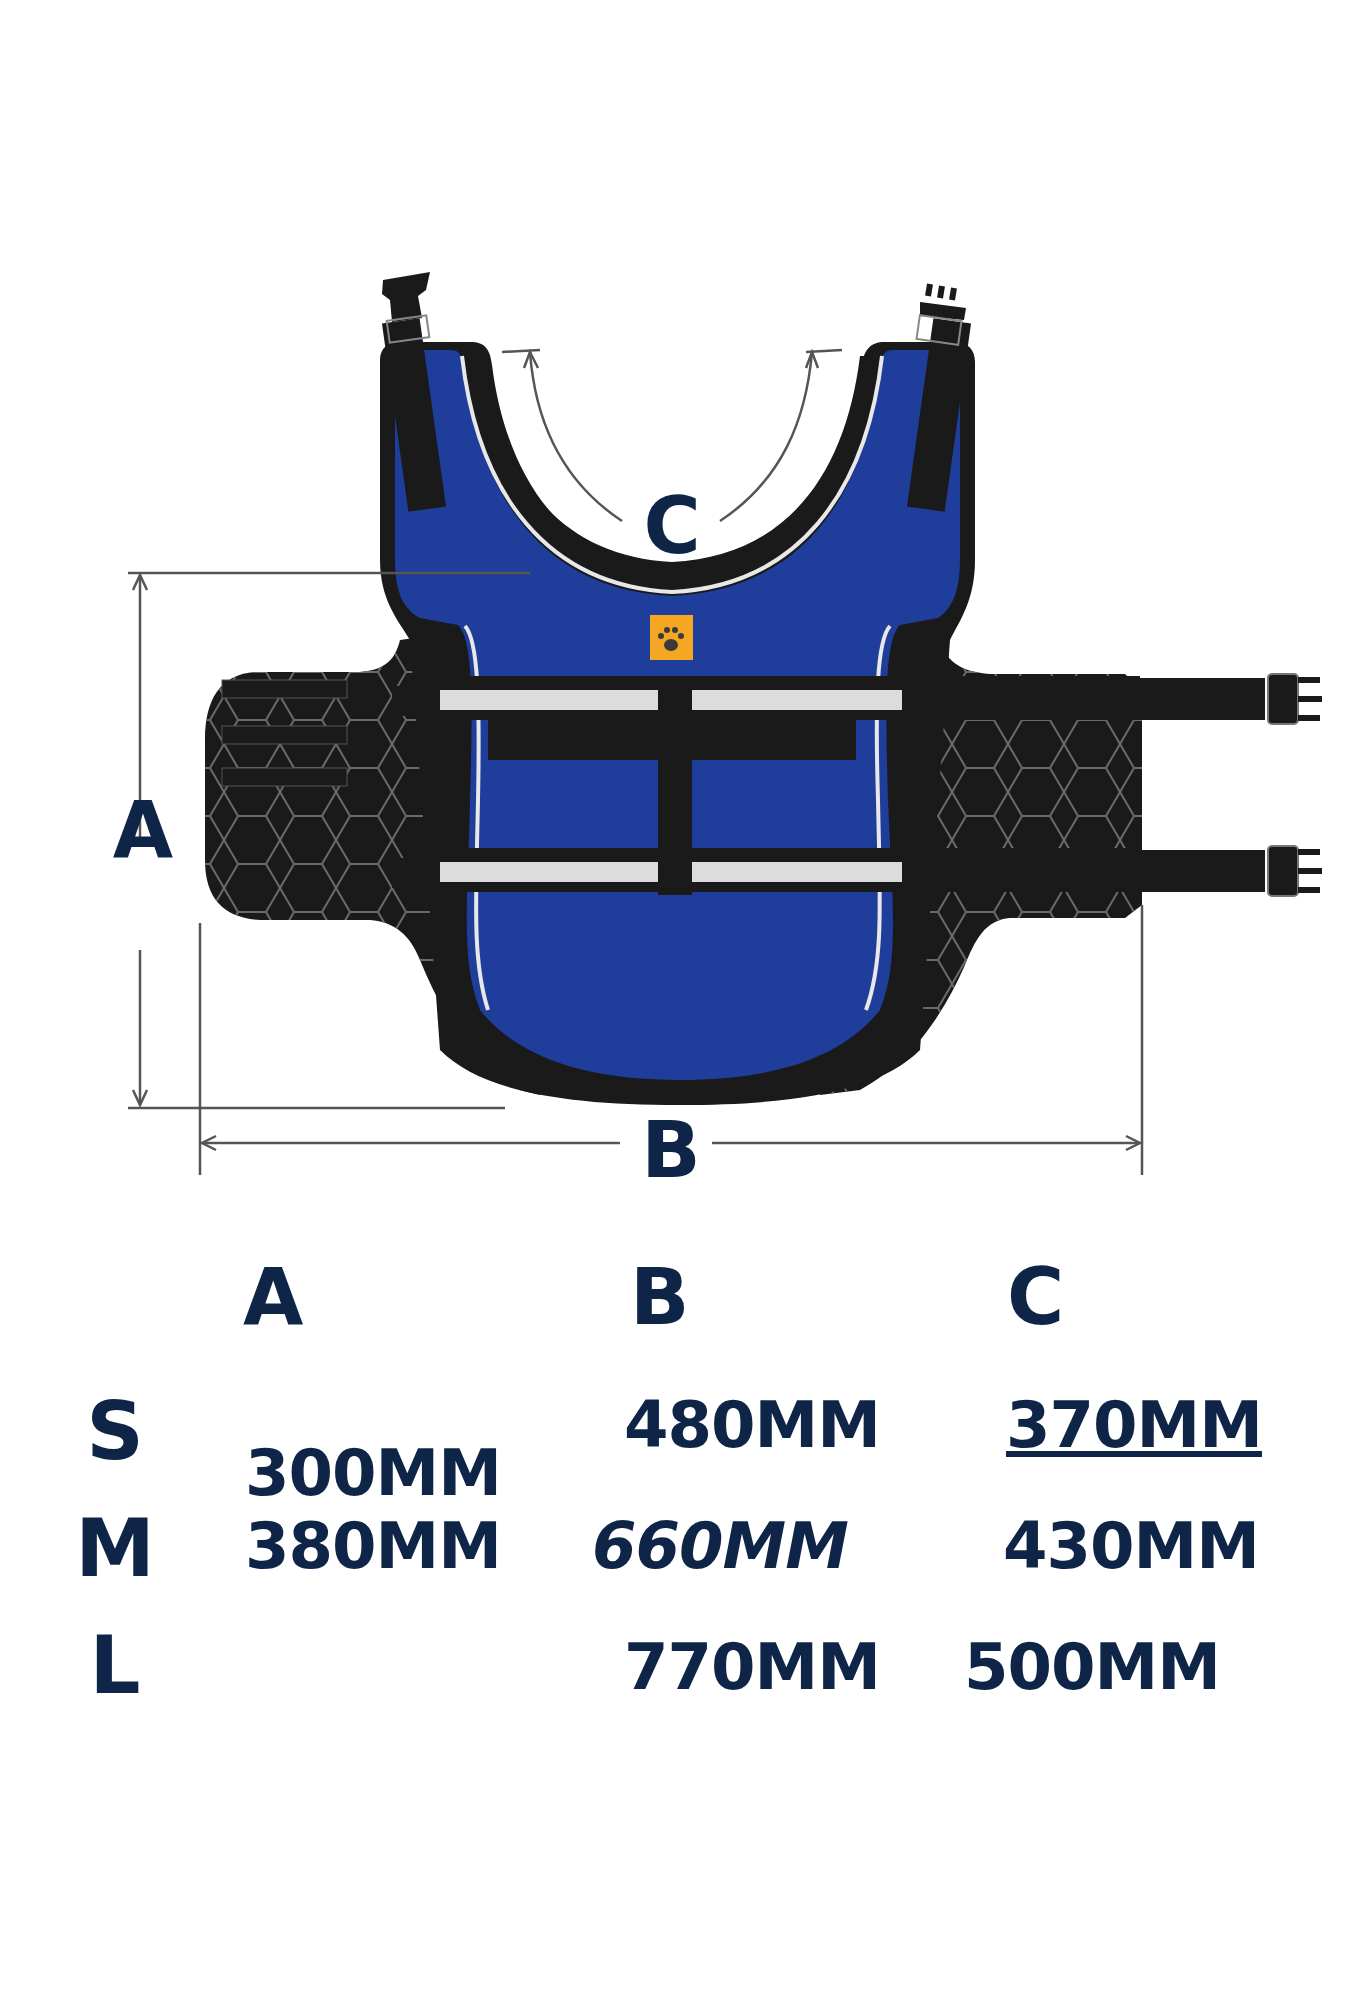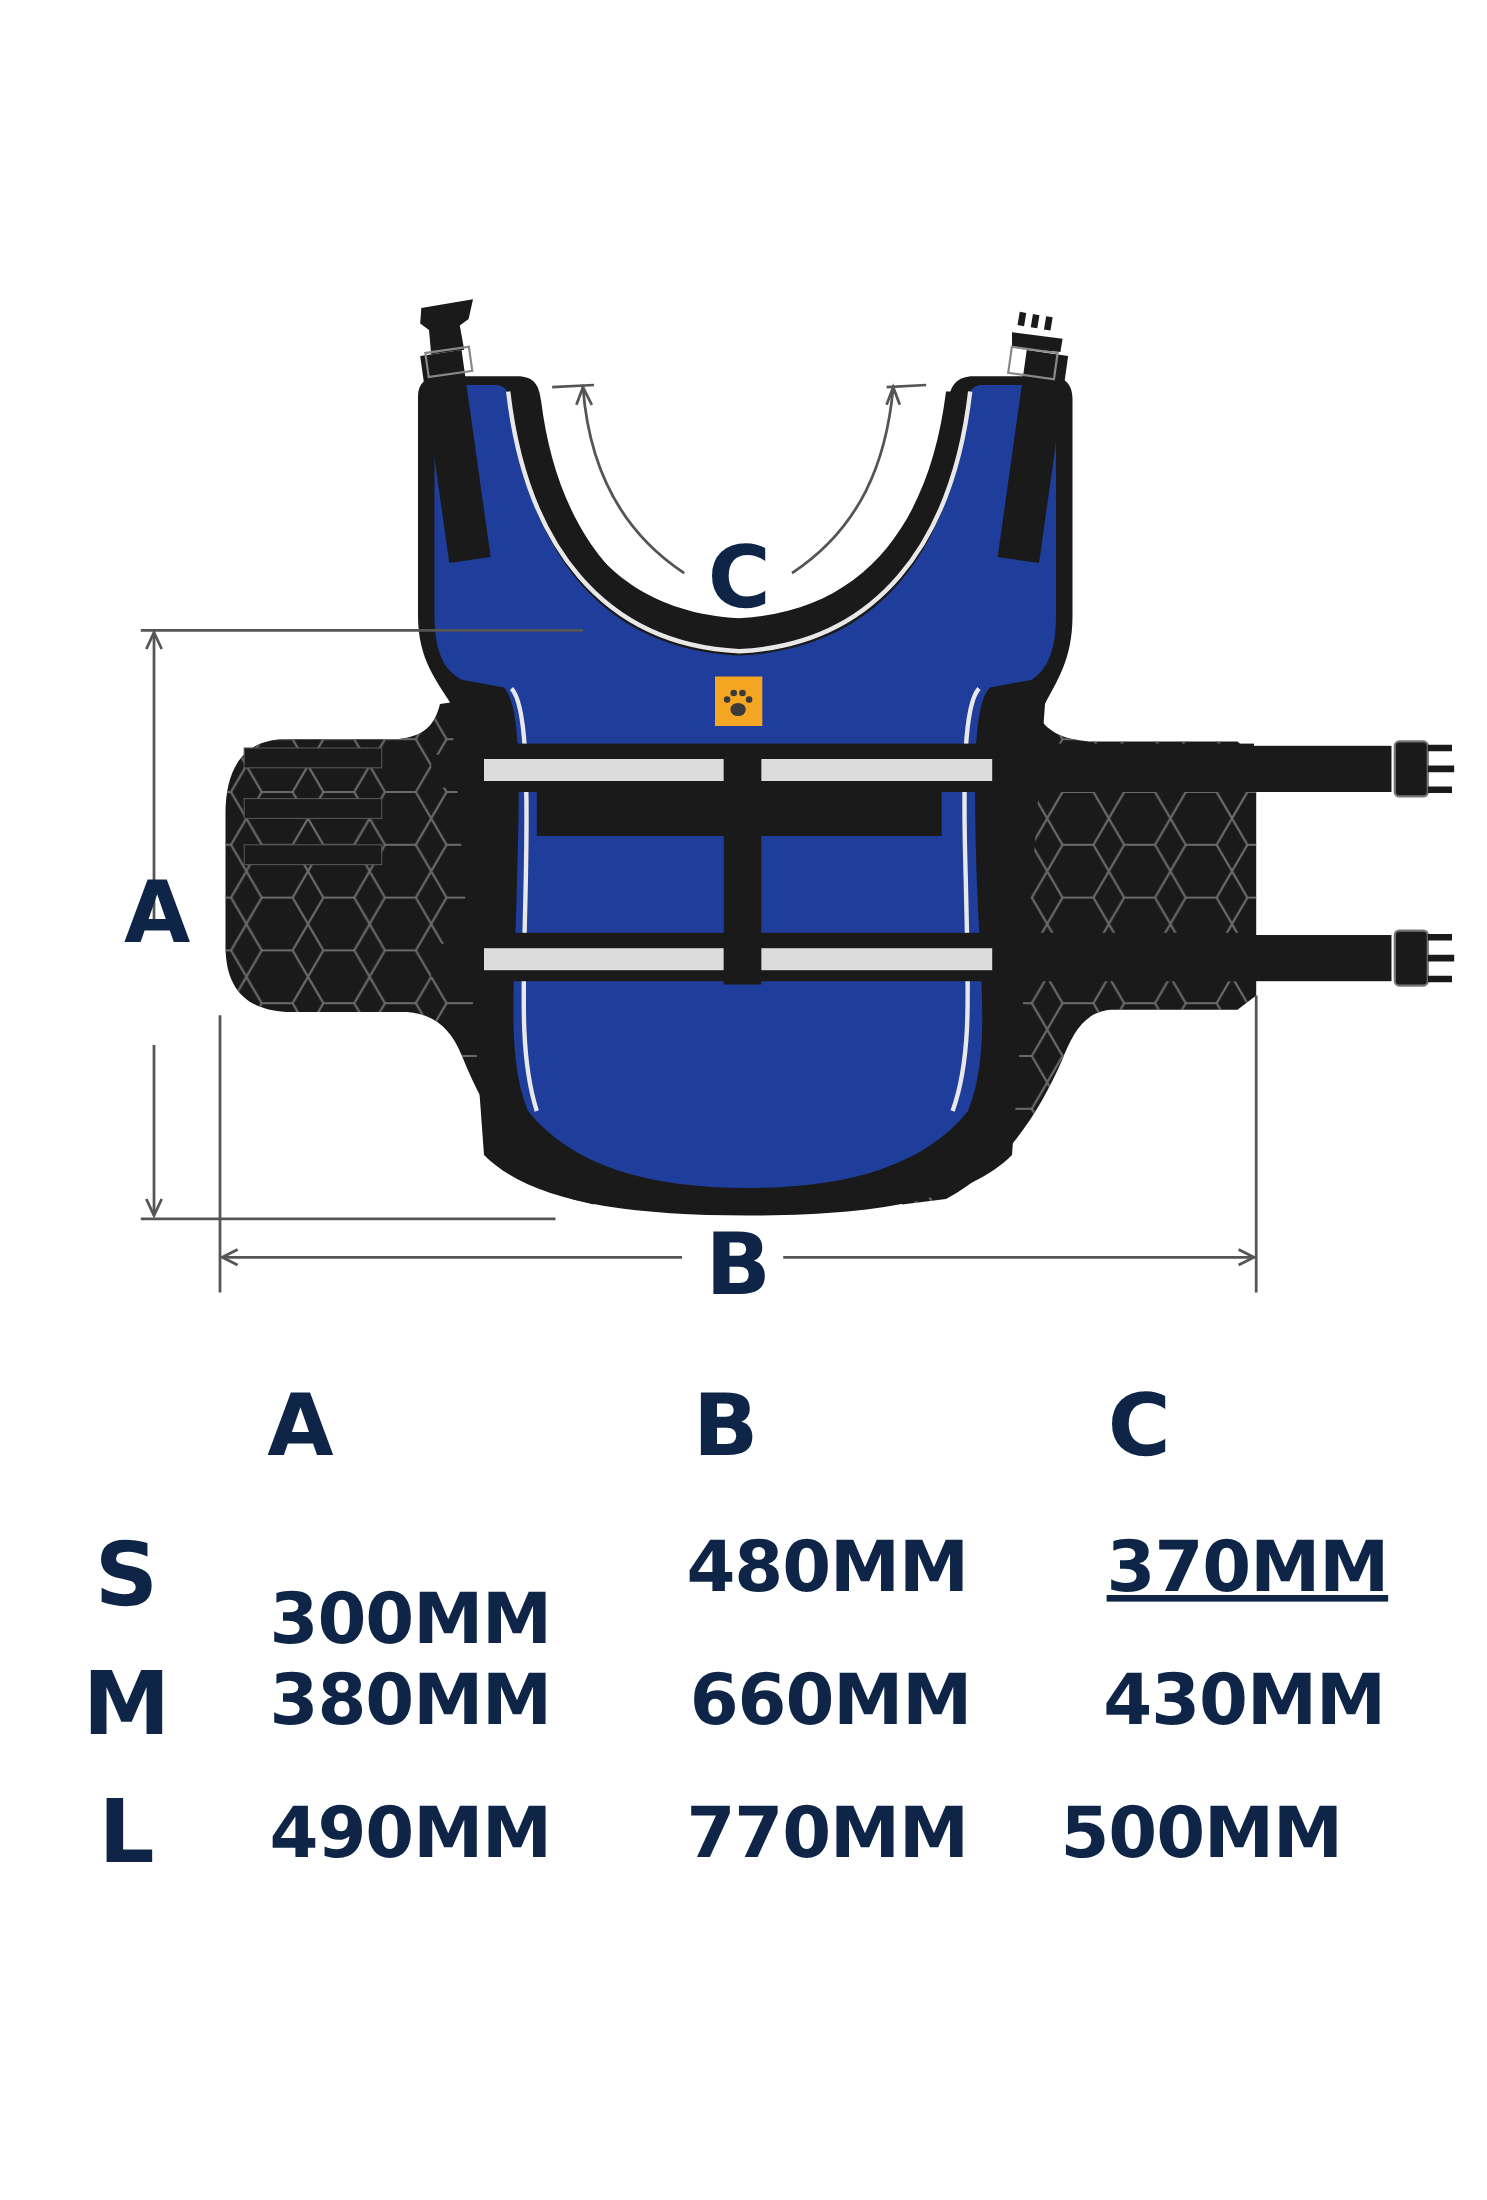--- a/index.html
+++ b/index.html
@@ -130,20 +130,19 @@
   <span class="cell hdr" style="left:630px;">B</span>
   <span class="cell hdr" style="left:1007px;">C</span>
 
   <span class="cell rowlbl" style="top:1392px;">S</span>
   <span class="cell val" style="left:245px; top:1393px;margin-top:48px;">300MM</span>
   <span class="cell val" style="left:624px; top:1393px;text-align:right;">480MM</span>
   <span class="cell val" style="left:1006px; top:1393px;text-decoration:underline;">370MM</span>
 
   <span class="cell rowlbl" style="top:1509px;">M</span>
   <span class="cell val" style="left:245px; top:1514px;">380MM</span>
-  <span class="cell val" style="left:627px; top:1514px;">660MM</span>
+  <span class="cell val" style="left:592px; top:1514px;font-style:italic;">660MM</span>
   <span class="cell val" style="left:1003px; top:1514px;">430MM</span>
 
   <span class="cell rowlbl" style="top:1626px;">L</span>
-  <span class="cell val" style="left:245px; top:1635px;">490MM</span>
   <span class="cell val" style="left:624px; top:1635px;">770MM</span>
   <span class="cell val" style="left:964px; top:1635px;">500MM</span>
 </div>
 
 </body></html>

